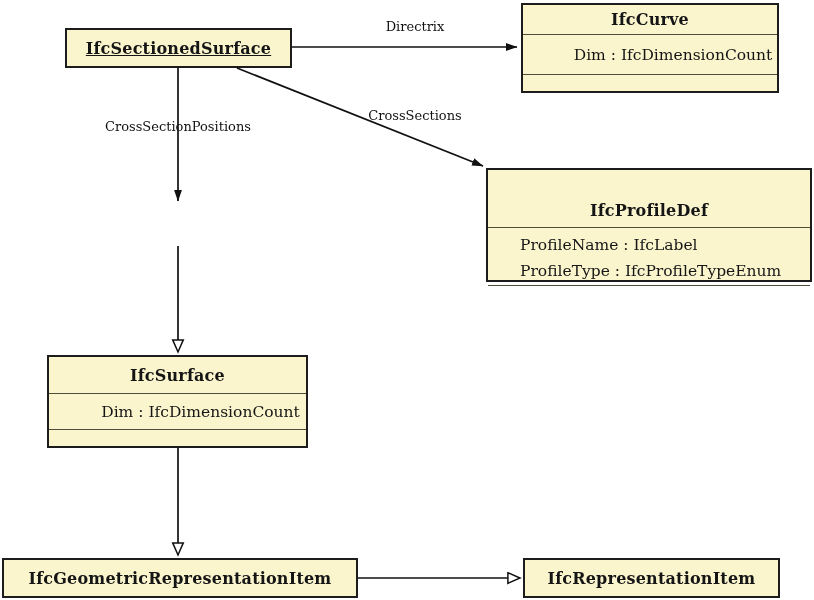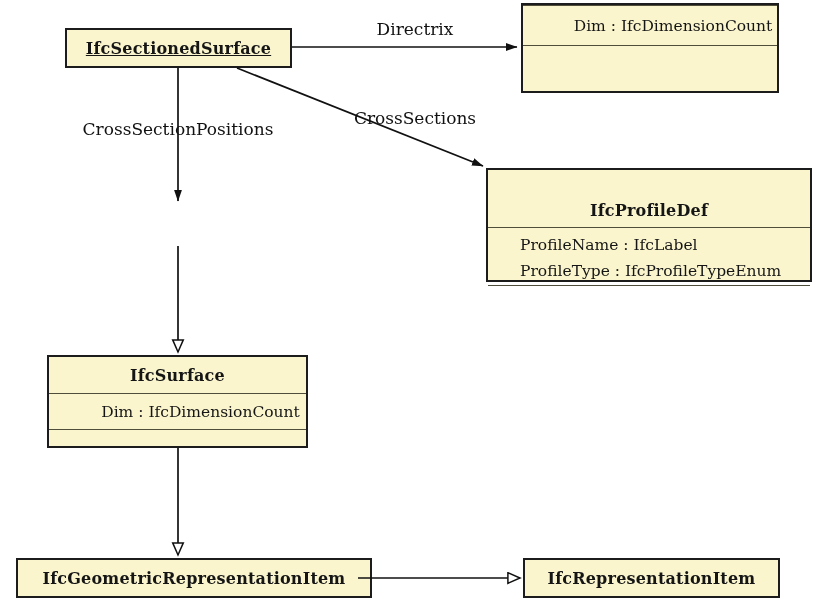--- a/index.html
+++ b/index.html
@@ -19,21 +19,21 @@
     display:flex; align-items:center; justify-content:center;
     flex:0 0 auto;
   }
   .single .uml-title { flex:1 1 auto; }
   .uml-attrs { font-size:15.5px; flex:0 0 auto; box-sizing:border-box; }
   .uml-attrs.centered { display:flex; align-items:center; justify-content:center;padding-left:46px; }
   .uml-attrs.leftpad { padding:4px 6px 0 32px; line-height:26px; }
   .sep { border-top:1px solid #4f4e3b; }
   .uml-empty { flex:1 1 auto; }
   .edge-label {
-    position:absolute; z-index:3; font-size:17px; text-align:center;
+    position:absolute; z-index:3; font-size:13px; text-align:center;
     white-space:nowrap; color:#111;
   }
 </style>
 </head>
 <body>
 
 <div class="canvas">
 
   <svg class="edges-svg" width="814" height="600" viewBox="0 0 814 600">
     <defs>
@@ -54,41 +54,42 @@
 
   <div class="edge-label" style="left:335px; top:19px; width:160px;">Directrix</div>
   <div class="edge-label" style="left:68px; top:119px; width:220px;">CrossSectionPositions</div>
   <div class="edge-label" style="left:345px; top:108px; width:140px;text-align:center;">CrossSections</div>
 
   <div class="uml-class single" style="left:65px; top:28px; width:227px; height:40px;text-decoration:underline;">
     <div class="uml-title">IfcSectionedSurface</div>
   </div>
 
   <div class="uml-class" style="left:521px; top:3px; width:258px; height:90px;">
+    <div class="uml-title" style="height:29px;">IfcCurve</div>
     <div class="uml-attrs centered sep" style="height:40px;">Dim : IfcDimensionCount</div>
     <div class="uml-empty sep"></div>
   </div>
 
   <div class="uml-class" style="left:486px; top:168px; width:326px; height:114px;">
     <div class="uml-title" style="height:33px;margin-top:24px;">IfcProfileDef</div>
     <div class="uml-attrs leftpad sep" style="height:58px;">
       <div>ProfileName : IfcLabel</div>
       <div>ProfileType : IfcProfileTypeEnum</div>
     </div>
     <div class="uml-empty sep"></div>
   </div>
 
 
   <div class="uml-class" style="left:47px; top:355px; width:261px; height:93px;">
     <div class="uml-title" style="height:36px;">IfcSurface</div>
     <div class="uml-attrs centered sep" style="height:36px;">Dim : IfcDimensionCount</div>
     <div class="uml-empty sep"></div>
   </div>
 
-  <div class="uml-class single" style="left:16px; top:558px; width:356px; height:40px;">
+  <div class="uml-class single" style="left:2px; top:558px; width:356px; height:40px;">
     <div class="uml-title">IfcGeometricRepresentationItem</div>
   </div>
 
   <div class="uml-class single" style="left:523px; top:558px; width:257px; height:40px;">
     <div class="uml-title">IfcRepresentationItem</div>
   </div>
 
 </div>
 
 </body></html>

